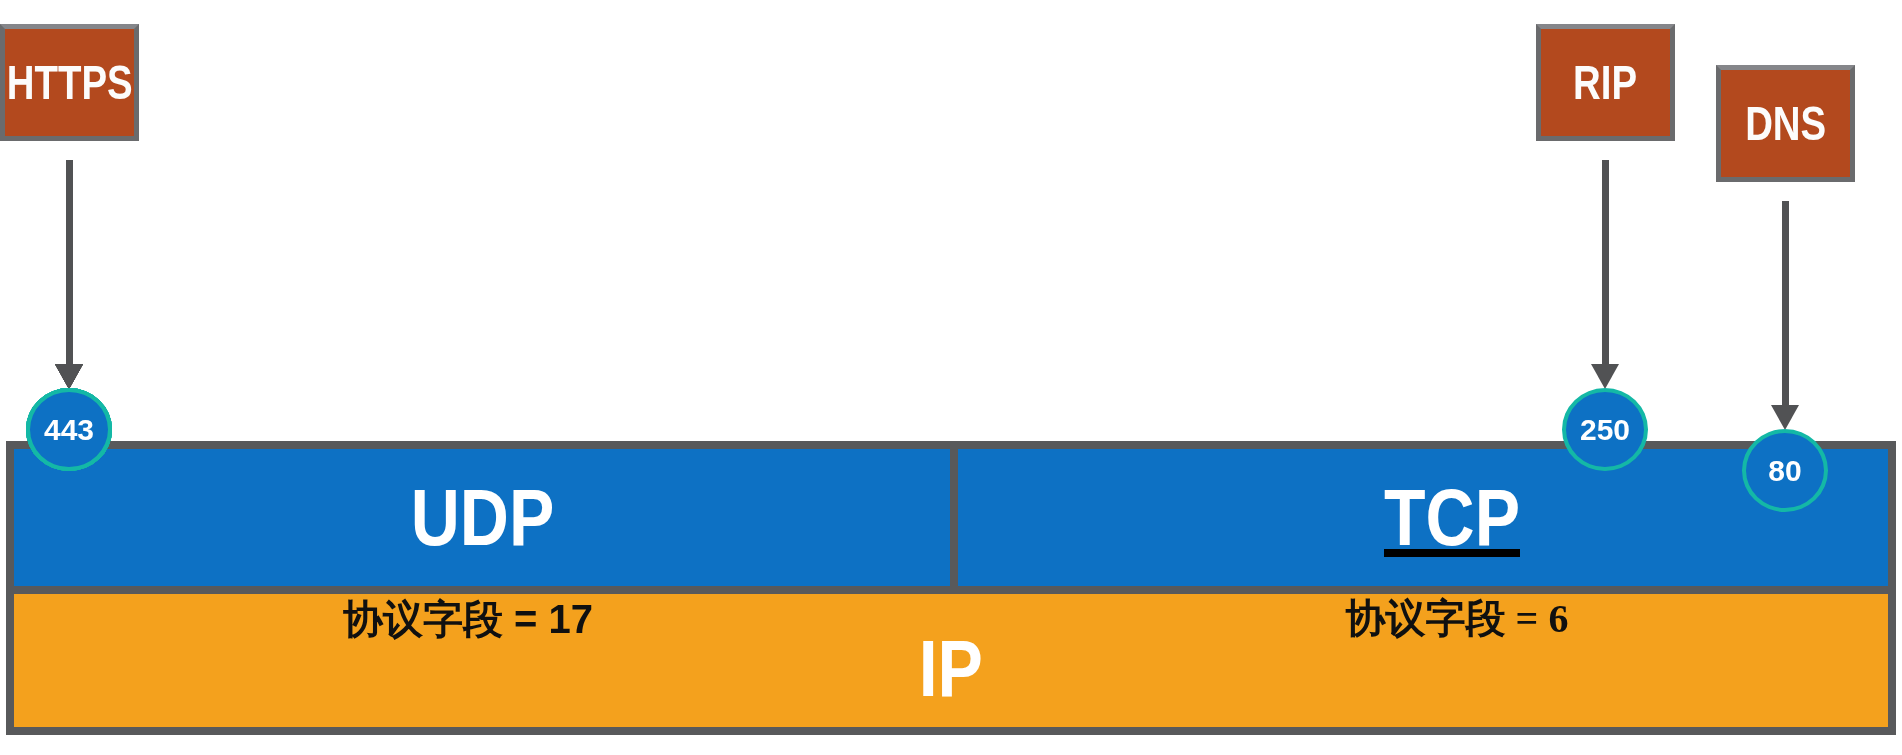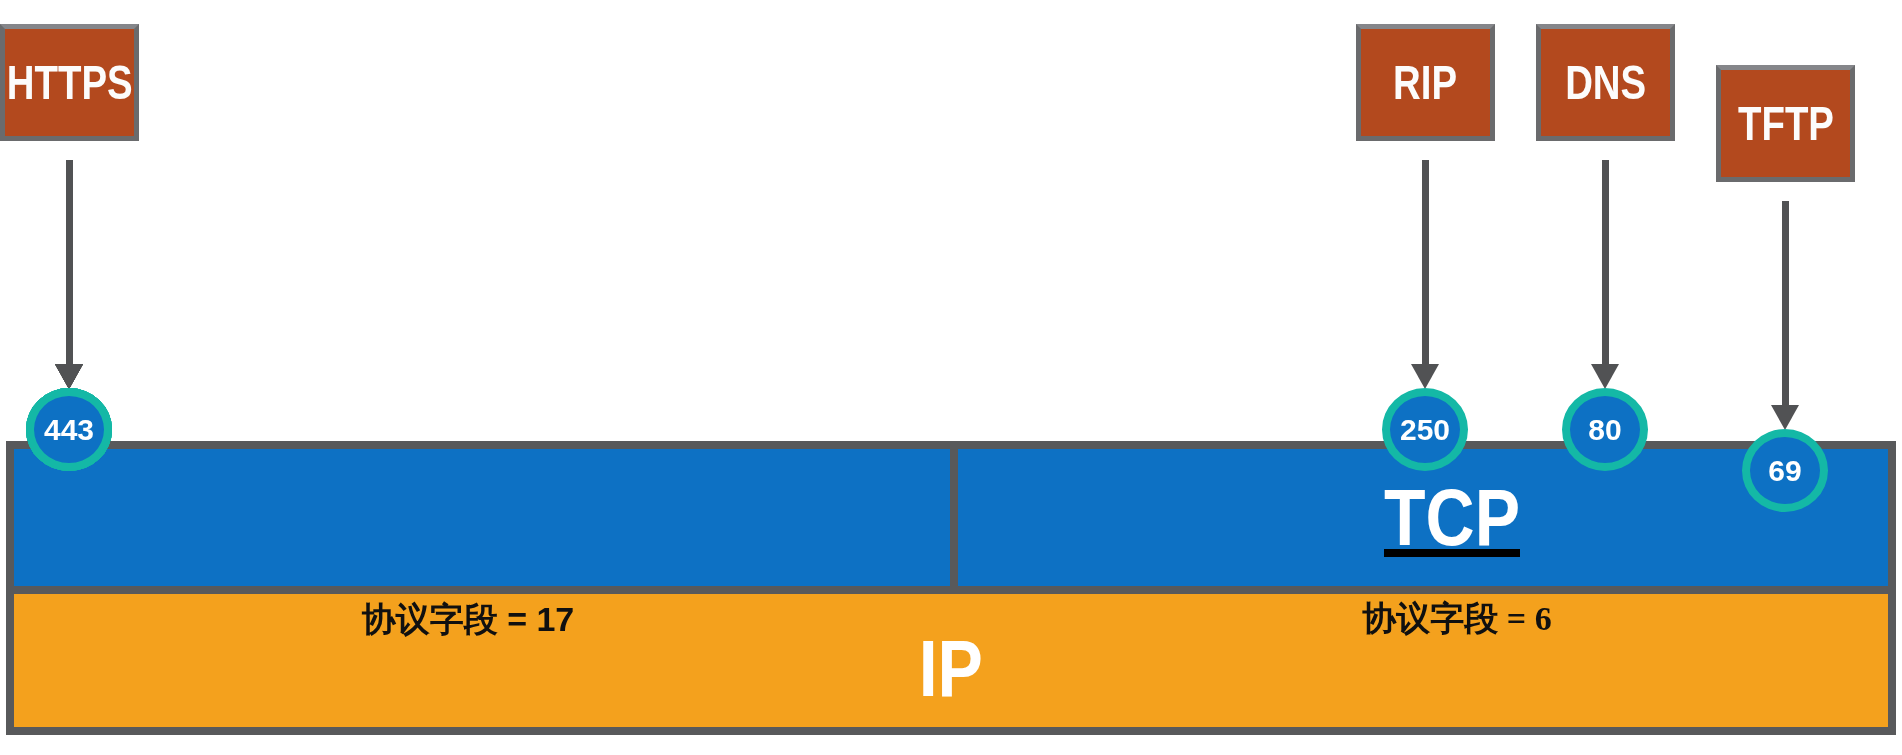--- a/index.html
+++ b/index.html
@@ -51,21 +51,21 @@
   }
   .big {
     font-weight: bold;
     font-size: 80px;
     color: #ffffff;
     white-space: nowrap;
     transform: scaleX(0.85);
   }
   .pf {
     position: absolute; top: 599px; height: 40px; line-height: 40px;
-    font-weight: bold; font-size: 34px; color: #101010;
+    font-weight: bold; font-size: 40px; color: #101010;
     white-space: nowrap;
     transform: translateX(-50%);
   }
   .pf-udp { left: 468px; }
   .pf-tcp { left: 1457px; font-family: Liberation Serif, serif; }
 
   
   .col { position: absolute; top: 0; width: 139px; height: 755px; }
   .col:nth-child(1)  { left: 53px; }
   .col:nth-child(2)  { left: 233px; }
@@ -101,38 +101,41 @@
     width: 0; height: 0;
     border-left: 14px solid transparent;
     border-right: 14px solid transparent;
     border-top: 25px solid #515254;
   }
   .oval {
     position: absolute; top: 388px; left: 26px;
     width: 86px; height: 83px;
     border-radius: 50%;
     background: #0D71C4;
-    border: 8px solid #14b8a6;
+    border: 4px solid #14b8a6;
     box-sizing: border-box;
     display: flex; align-items: center; justify-content: center;
   }
   .port {
     font-weight: bold; font-size: 30px; color: #ffffff;
     text-align: center; white-space: pre-line;
   }
   .col:nth-child(5) .port,
   .col:nth-child(7) .port { font-size: 22px; line-height: 25px; }
 </style>
 </head>
 <body>
 
 <div class="canvas">
 
   <div class="transport-band"></div>
   <div class="udp-tcp-divider"></div>
+  <div class="udp-label-wrap">
+    <span class="big">UDP</span>
+  </div>
   <div class="tcp-label-wrap">
     <span class="big">TCP</span>
   </div>
 
   <div class="ip-band"></div>
   <div class="pf pf-udp">协议字段 = 17</div>
   <div class="pf pf-tcp">协议字段 = 6</div>
   <div class="ip-label-wrap">
     <span class="big">IP</span>
   </div>

